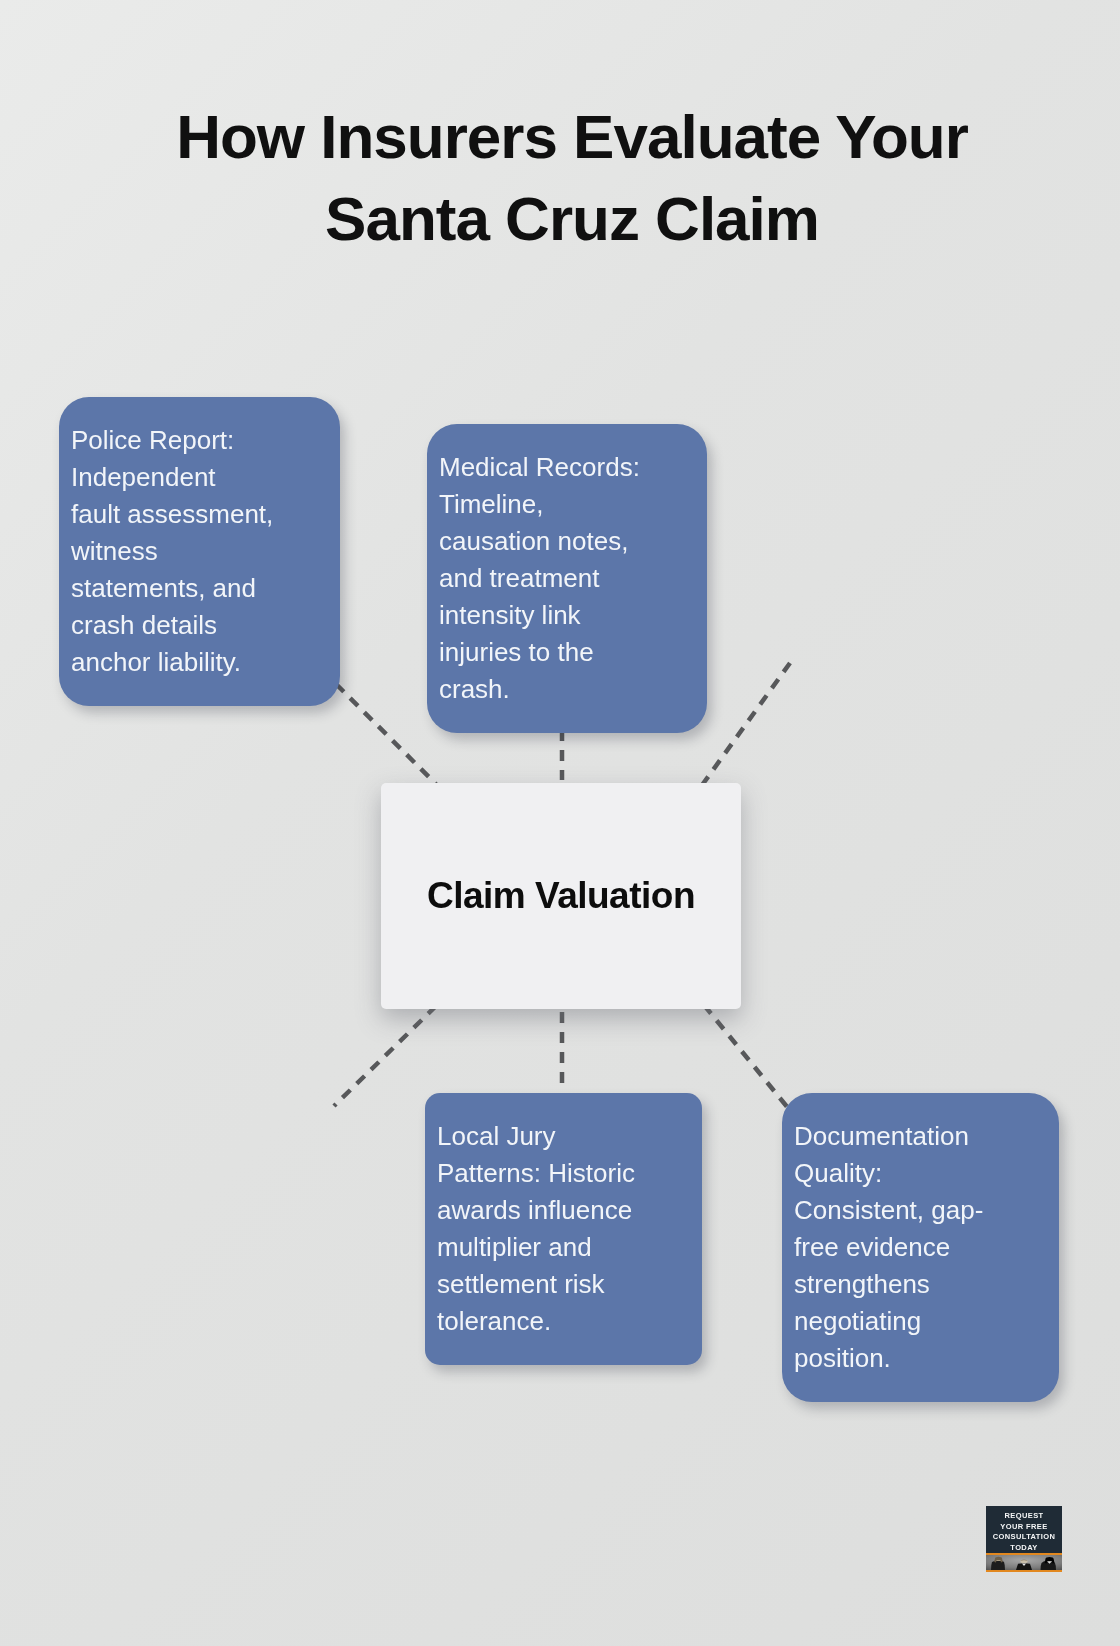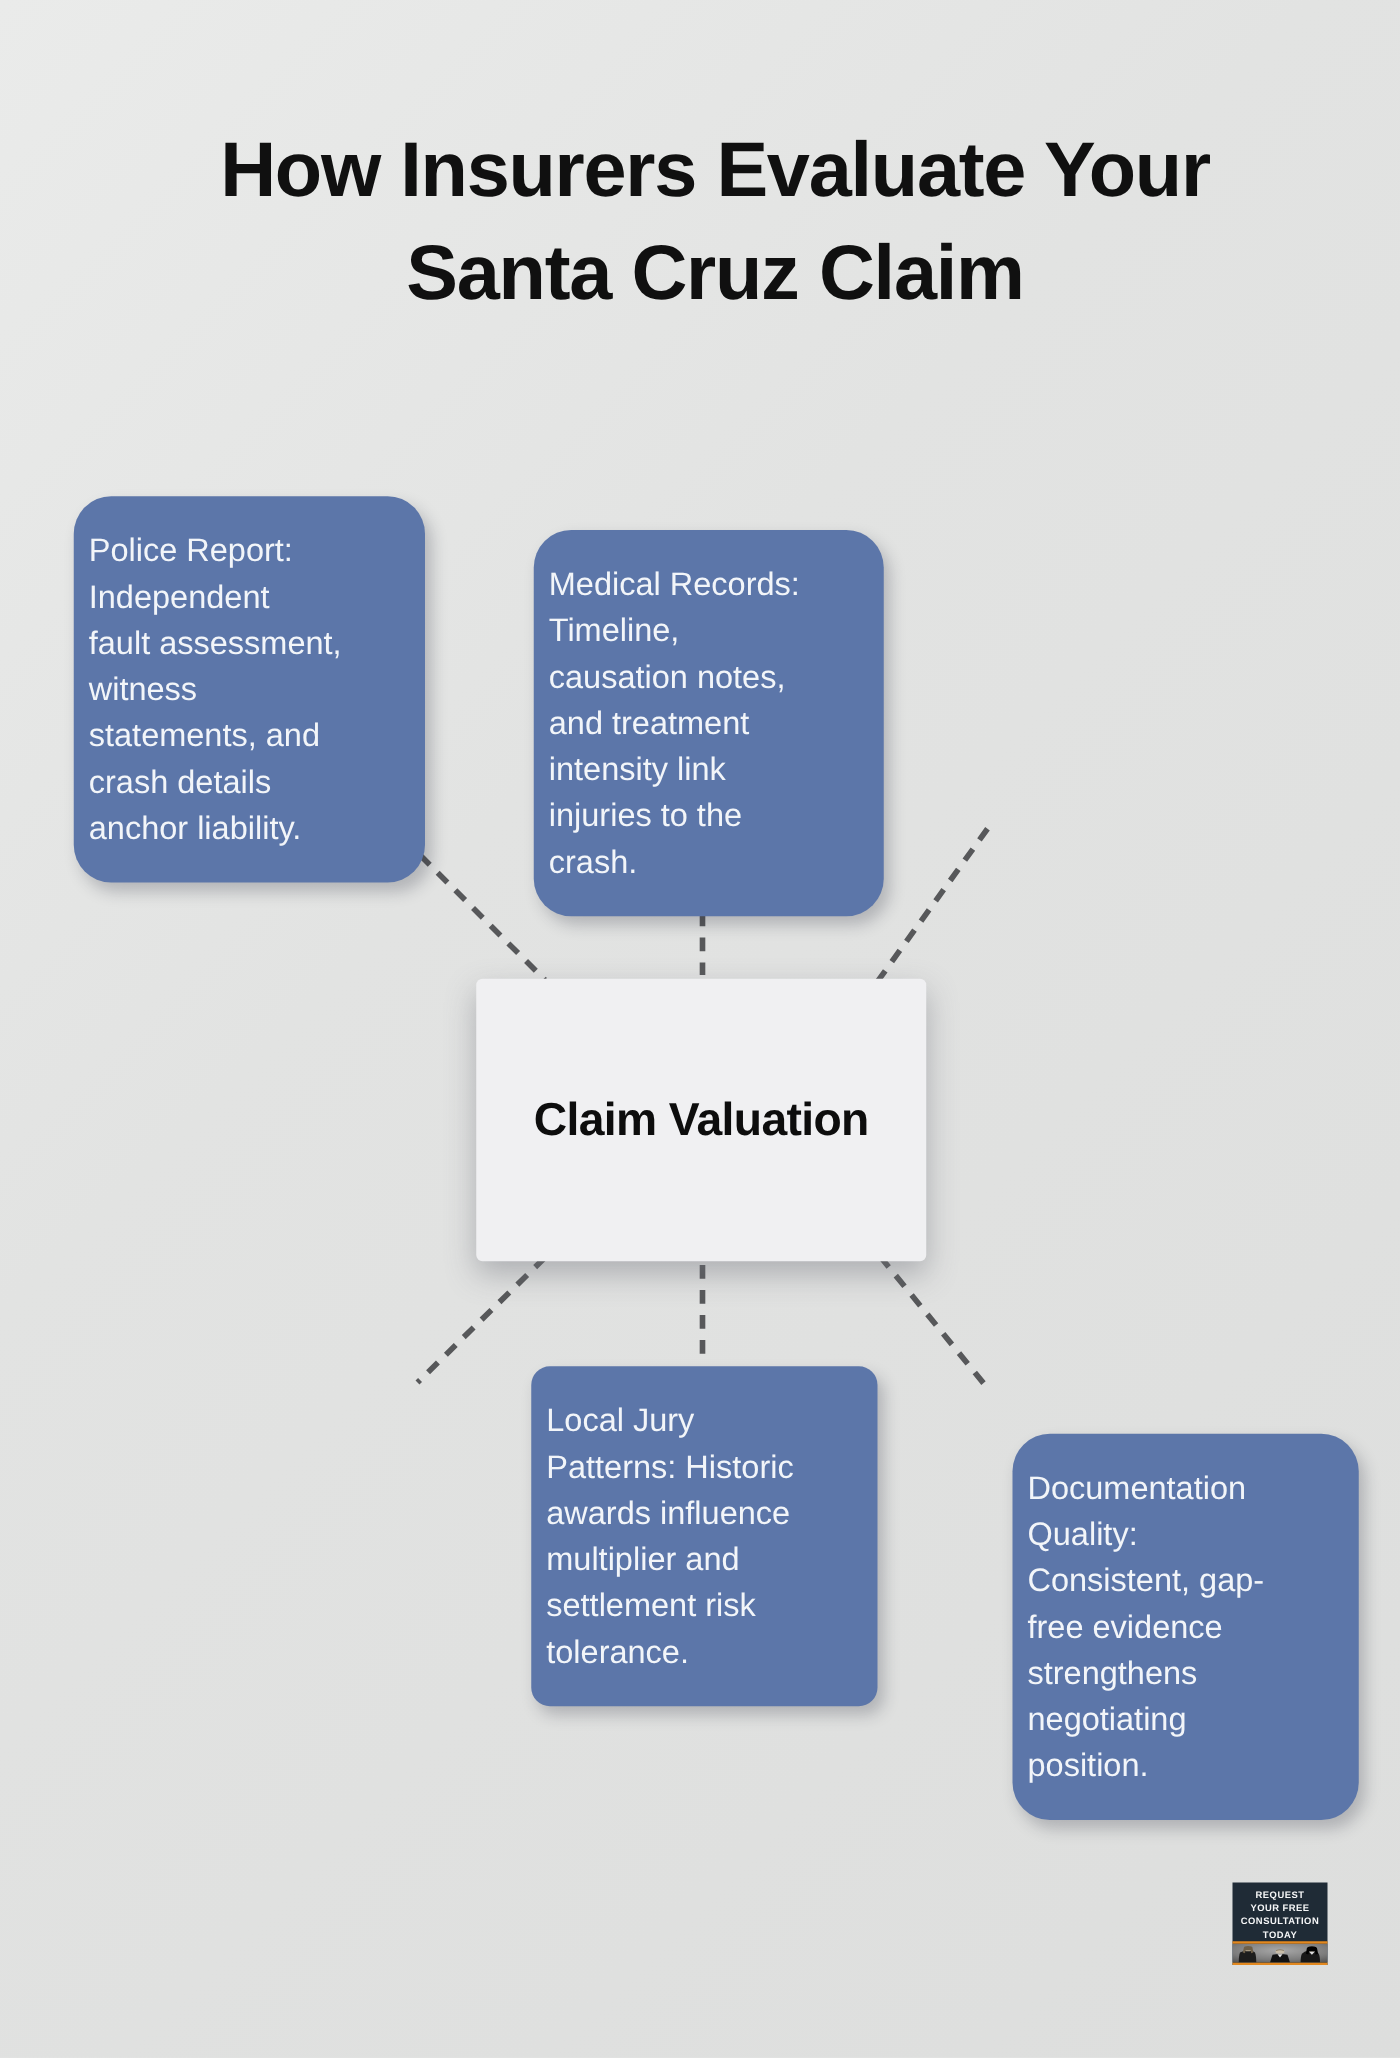--- a/index.html
+++ b/index.html
@@ -55,21 +55,21 @@
     color:var(--card-text);
     font-size:26px;
     line-height:37px;
     white-space:pre;
   }
   .card-police{left:59px;top:397px;width:281px;}
   .card-medical{left:427px;top:404px;width:280px;margin-top:20px;}
   .card-property{left:792px;top:399px;width:277px;}
   .card-comparable{left:59px;top:1093px;width:281px;}
   .card-jury{left:425px;top:1093px;width:277px;border-radius:15px;}
-  .card-documentation{left:782px;top:1147px;width:277px;margin-left:28px;}
+  .card-documentation{left:782px;top:1093px;width:277px;}
   .center-node{
     position:absolute;
     left:381px;top:783px;width:360px;height:226px;
     background:var(--center-fill);
     border-radius:5px;
     box-shadow:0 10px 24px rgba(110,112,122,0.45);
     display:flex;align-items:center;justify-content:center;
   }
   .center-label{
     font-size:37px;

